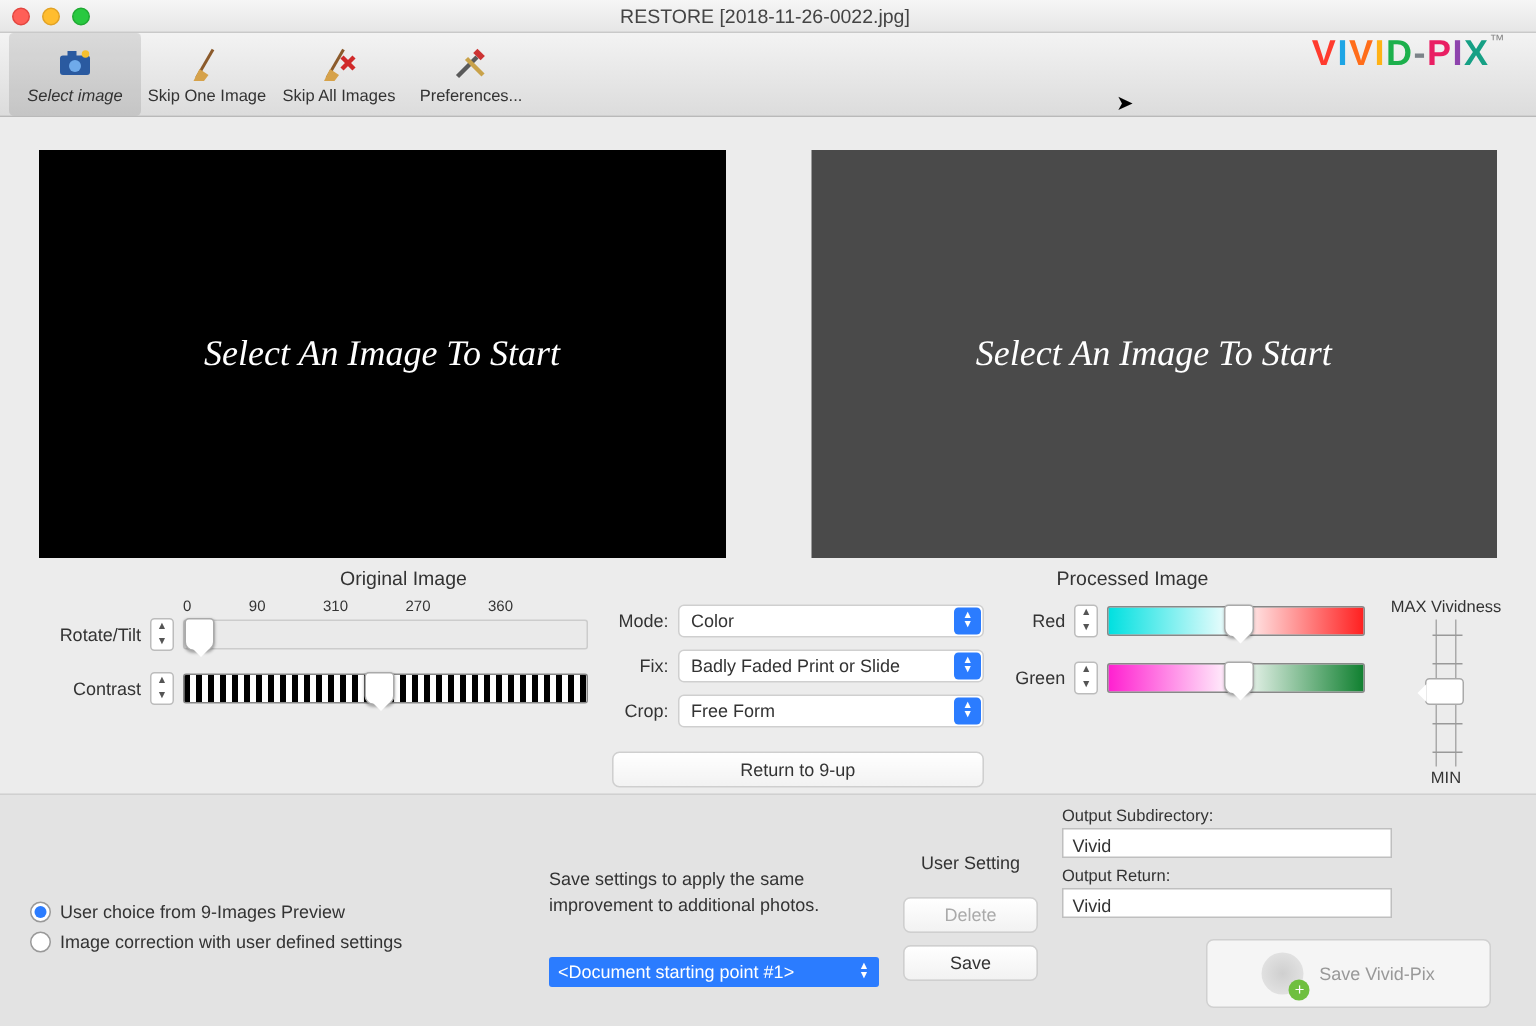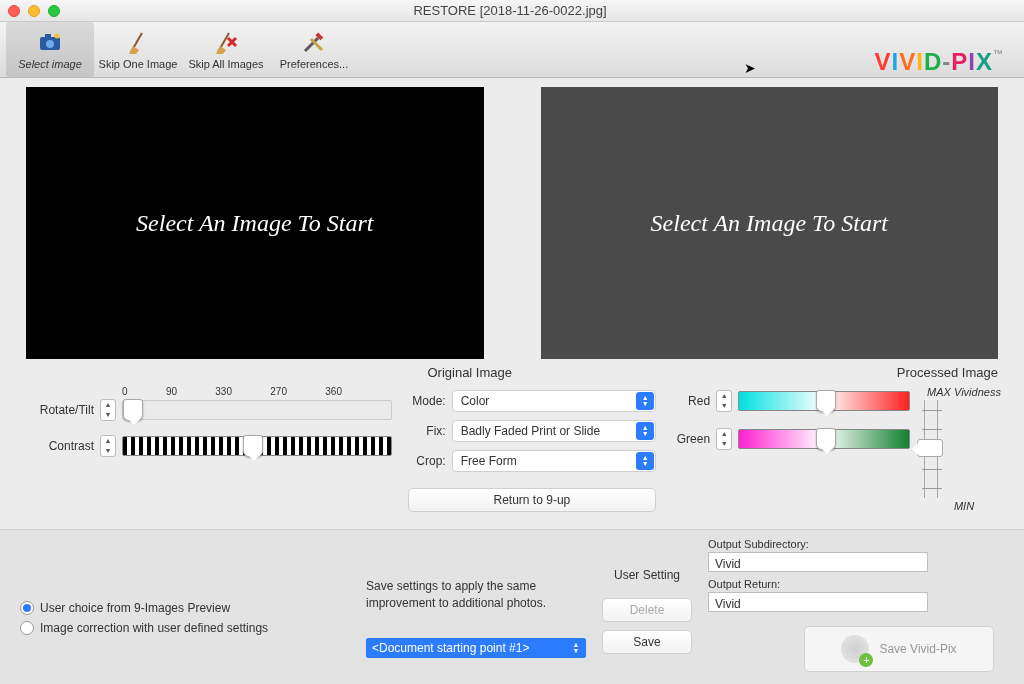--- a/index.html
+++ b/index.html
@@ -13,34 +13,34 @@
   .dot.yellow{ background:#ffbd2e; border:1px solid #e1a226;}
   .dot.green{ background:#28c940; border:1px solid #20a933;}
   .titlebar-title { flex:1; text-align:center; font-size:13px; color:#444; font-weight:500; }
 
   
   .toolbar { height: 56px; background: linear-gradient(#f3f3f3,#dcdcdc); border-bottom:1px solid #b9b9b9; display:flex; align-items:center; padding:0 6px; position:relative;}
   .tool { width: 88px; display:flex; flex-direction:column; align-items:center; justify-content:center; height:100%; border-radius:3px; cursor:pointer; }
   .tool.active { background: rgba(0,0,0,0.1); font-style: italic; }
   .tool-icon { width:26px; height:26px; display:flex; align-items:center; justify-content:center; }
   .tool-label { font-size:11px; color:#333; margin-top:3px; }
-  .logo { position:absolute; right:20px; top:26px; font-size:24px; font-weight:800; letter-spacing:1px; }
+  .logo { position:absolute; right:20px; top:0; font-size:24px; font-weight:800; letter-spacing:1px; }
   .logo .v1{color:#ff3b2e;} .logo .i1{color:#1ea5e5;} .logo .v2{color:#ff6d1a;} .logo .i2{color:#ffb215;} .logo .d1{color:#1cb04c;}
   .logo .dash{color:#7c8389;} .logo .p{color:#e91f63;} .logo .i3{color:#8e44ad;} .logo .x{color:#16a085;}
   .logo .tm{font-size:10px; color:#888; font-weight:400; vertical-align:top;}
 
   
-  .previews { display:flex; gap:57px; padding:9px 26px 0 26px; }
+  .previews { display:flex; gap:57px; padding:22px 26px 0 26px; }
   .panel { flex:1; height:272px; display:flex; align-items:center; justify-content:center; }
   .panel-left { background:#000; }
   .panel-right { background:#4a4a4a; }
   .placeholder { color:#fff; font-family: "Brush Script MT","Lucida Handwriting",cursive; font-style:italic; font-size:24px; }
 
   .labels-row { display:flex; padding:6px 26px 0 26px; }
-  .labels-row .half { flex:1; text-align:right; font-size:13px; font-weight:400; }
+  .labels-row .half { flex:1; text-align:center; font-size:13px; font-weight:400; }
 
   .controls { display:flex; padding:6px 20px 10px 20px; gap:10px; }
   .col-left { width:380px; }
   .col-mid  { width:250px; }
   .col-right{ width:340px; display:flex; gap:8px; }
 
   .ctrl-row { display:flex; align-items:center; height:30px; }
   .ctrl-row label { width:80px; text-align:right; padding-right:6px; font-size:12px; }
   .stepper { width:16px; height:22px; border:1px solid #bcbcbc; border-radius:3px; background:#fff; display:flex; flex-direction:column; margin-right:6px; }
   .stepper span{ flex:1; font-size:7px; text-align:center; line-height:10px; color:#555;}
@@ -60,21 +60,21 @@
   .sel-row label { width:44px; text-align:right; padding-right:6px; font-size:12px;}
   .mac-select { flex:1; height:22px; border:1px solid #cfcfcf; border-radius:4px; background:#fff; display:flex; align-items:center; padding:0 4px 0 8px; font-size:12px; position:relative;}
   .mac-select .arrows{ position:absolute; right:1px; top:1px; bottom:1px; width:18px; background:#2b7cff; border-radius:3px; display:flex; flex-direction:column; align-items:center; justify-content:center; }
   .mac-select .arrows span{ color:#fff; font-size:7px; line-height:6px;}
 
   .mac-button { height:24px; padding:0 20px; border:1px solid #cfcfcf; border-radius:5px; background:linear-gradient(#fff,#f2f2f2); font-size:12px; display:flex; align-items:center; justify-content:center; cursor:pointer;}
   .mac-button.wide{ width:100%; margin-top:4px;}
   .mac-button.disabled{ color:#aaa; }
 
   .rgb-col{ flex:1; }
-  .vivid-col{ width:80px; display:flex; flex-direction:column; font-style:italic;}
+  .vivid-col{ width:80px; display:flex; flex-direction:column; align-items:center;}
   .vivid-col label{ font-size:11px; text-align:center;}
   .vert-track{ width:14px; flex:1; border-left:1px solid #aaa; border-right:1px solid #aaa; position:relative; margin:2px 0;}
   .vert-track .tick{position:absolute; left:-3px; width:20px; height:1px; background:#999;}
   .vert-thumb{ position:absolute; left:-8px; top:40%; width:26px; height:18px; background:#fff; border:1px solid #aaa; border-radius:3px;}
   .vert-thumb::after{content:""; position:absolute; left:-6px; top:3px; border-top:6px solid transparent; border-bottom:6px solid transparent; border-right:6px solid #fff;}
 
   
   .bottom { position:absolute; bottom:0; left:0; right:0; height:155px; background:#e3e3e3; border-top:1px solid #d0d0d0; display:flex; padding:8px 20px 16px 20px; gap:16px; }
   .radios{ width:330px; padding-top:60px;}
   .radio-row{ display:flex; align-items:center; gap:6px; height:20px; font-size:12px;}
@@ -176,21 +176,21 @@
 <div class="labels-row">
   <div class="half">Original Image</div>
   <div class="half">Processed Image</div>
 </div>
 
 <div class="controls">
   <div class="col-left">
     <div class="ticks">
       <span>0</span>
         <span>90</span>
-        <span>330</span>
+        <span>310</span>
         <span>270</span>
         <span>360</span>
     </div>
     <div class="ctrl-row">
       <label>Rotate/Tilt</label>
       <div class="stepper">
           <span>▲</span>
           <span>▼</span>
         </div>
       <div class="slider-track plain">

